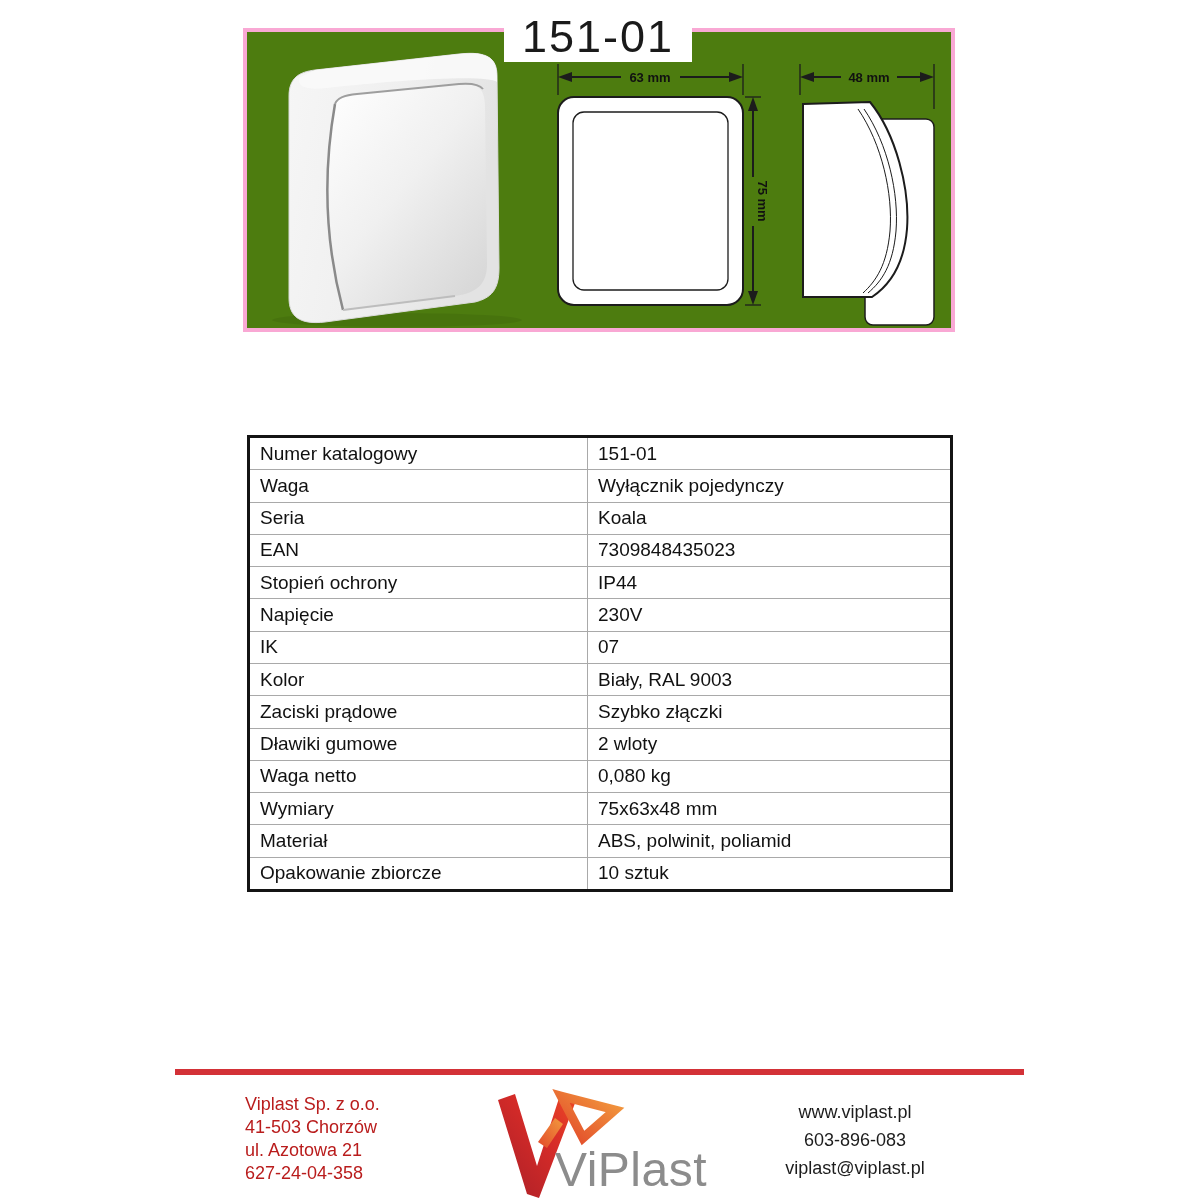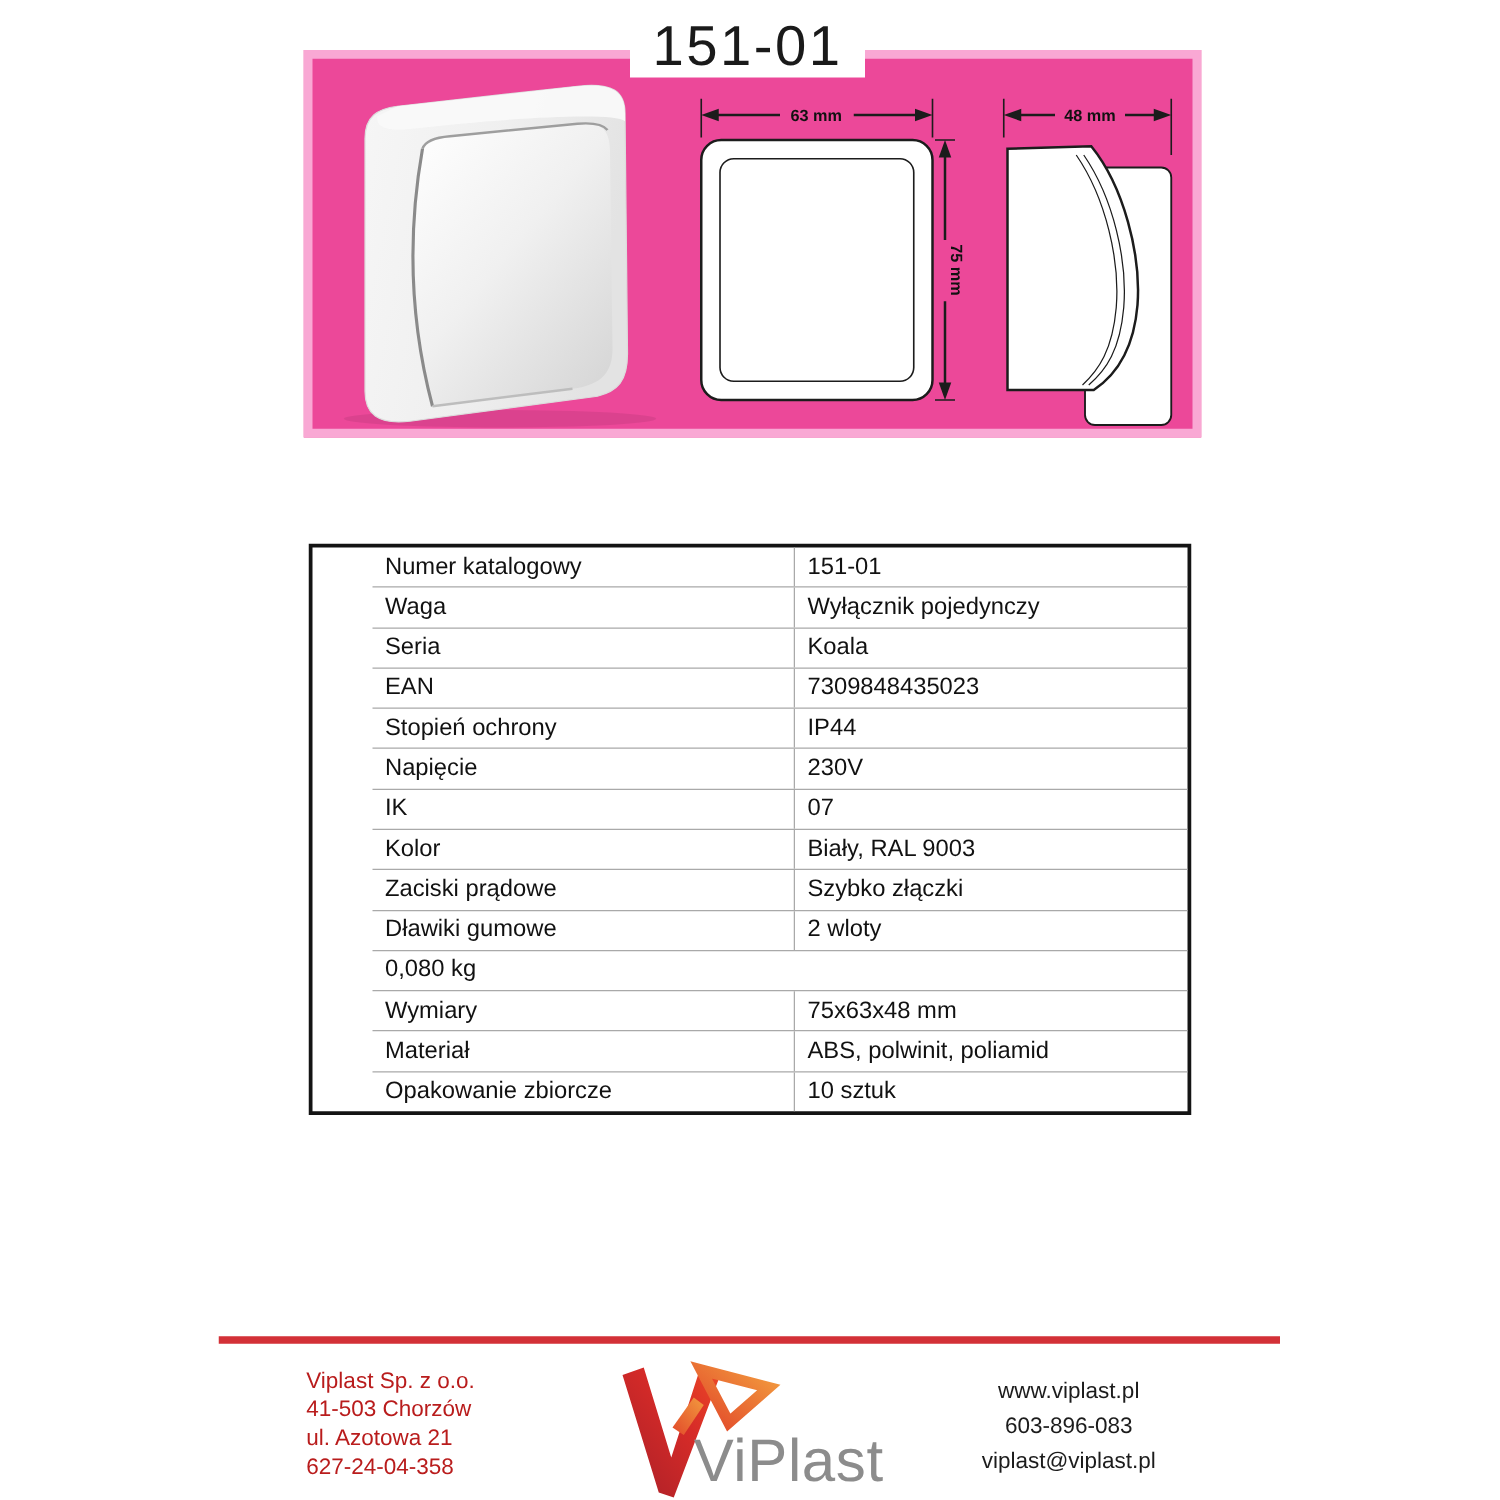--- a/index.html
+++ b/index.html
@@ -2,37 +2,37 @@
 <html><head>
 <meta charset="utf-8">
 <style>
   html,body{margin:0;padding:0;background:#ffffff;}
   body{
     width:1200px;height:1200px;position:relative;overflow:hidden;
     font-family:"Liberation Sans", sans-serif;color:#111;
   }
   
   .top-box{
-    position:absolute;left:243px;top:40px;width:704px;height:296px;
-    border:7px solid #f9a8d4;background:#ec4899;
+    position:absolute;left:243px;top:28px;width:704px;height:296px;
+    border:4px solid #f9a8d4;background:#4d7c0f;
   }
   .box-title-wrap{
     position:absolute;left:243px;top:12px;width:710px;text-align:center;z-index:5;
   }
   .box-title-wrap span{
     display:inline-block;background:#fff;padding:0 18px;
     font-size:45px;letter-spacing:2px;color:#1a1a1a;line-height:50px;
   }
   .top-box svg{position:absolute;left:0;top:0;}
   
   .spec-table{
     position:absolute;left:247px;top:435px;width:700px;height:451px;
     border:3px solid #141414;display:flex;flex-direction:column;background:#fff;
   }
-  .spec-row{flex:1;display:flex;align-items:stretch;margin-left:48px;}
+  .spec-row{flex:1;display:flex;align-items:stretch;}
   .spec-row + .spec-row{border-top:1px solid #a9a9a9;}
   .cell-label{
     width:327px;border-right:1px solid #a9a9a9;display:flex;align-items:center;
     padding-left:10px;font-size:19px;
   }
   .cell-value{flex:1;display:flex;align-items:center;padding-left:10px;font-size:19px;}
   
   .accent-line{position:absolute;left:175px;top:1069px;width:849px;height:6px;background:#d33137;}
   .address-block{position:absolute;left:245px;top:1093px;font-size:18px;line-height:23px;color:#b91c1c;}
   .contact-block{position:absolute;left:755px;top:1098px;width:200px;text-align:center;font-size:18px;line-height:28px;color:#1c1c1c;}
@@ -156,20 +156,21 @@
     </div>
   <div class="spec-row">
       <div class="cell-label">Zaciski prądowe</div>
       <div class="cell-value">Szybko złączki</div>
     </div>
   <div class="spec-row">
       <div class="cell-label">Dławiki gumowe</div>
       <div class="cell-value">2 wloty</div>
     </div>
   <div class="spec-row">
+      <div class="cell-label">Waga netto</div>
       <div class="cell-value">0,080 kg</div>
     </div>
   <div class="spec-row">
       <div class="cell-label">Wymiary</div>
       <div class="cell-value">75x63x48 mm</div>
     </div>
   <div class="spec-row">
       <div class="cell-label">Materiał</div>
       <div class="cell-value">ABS, polwinit, poliamid</div>
     </div>

